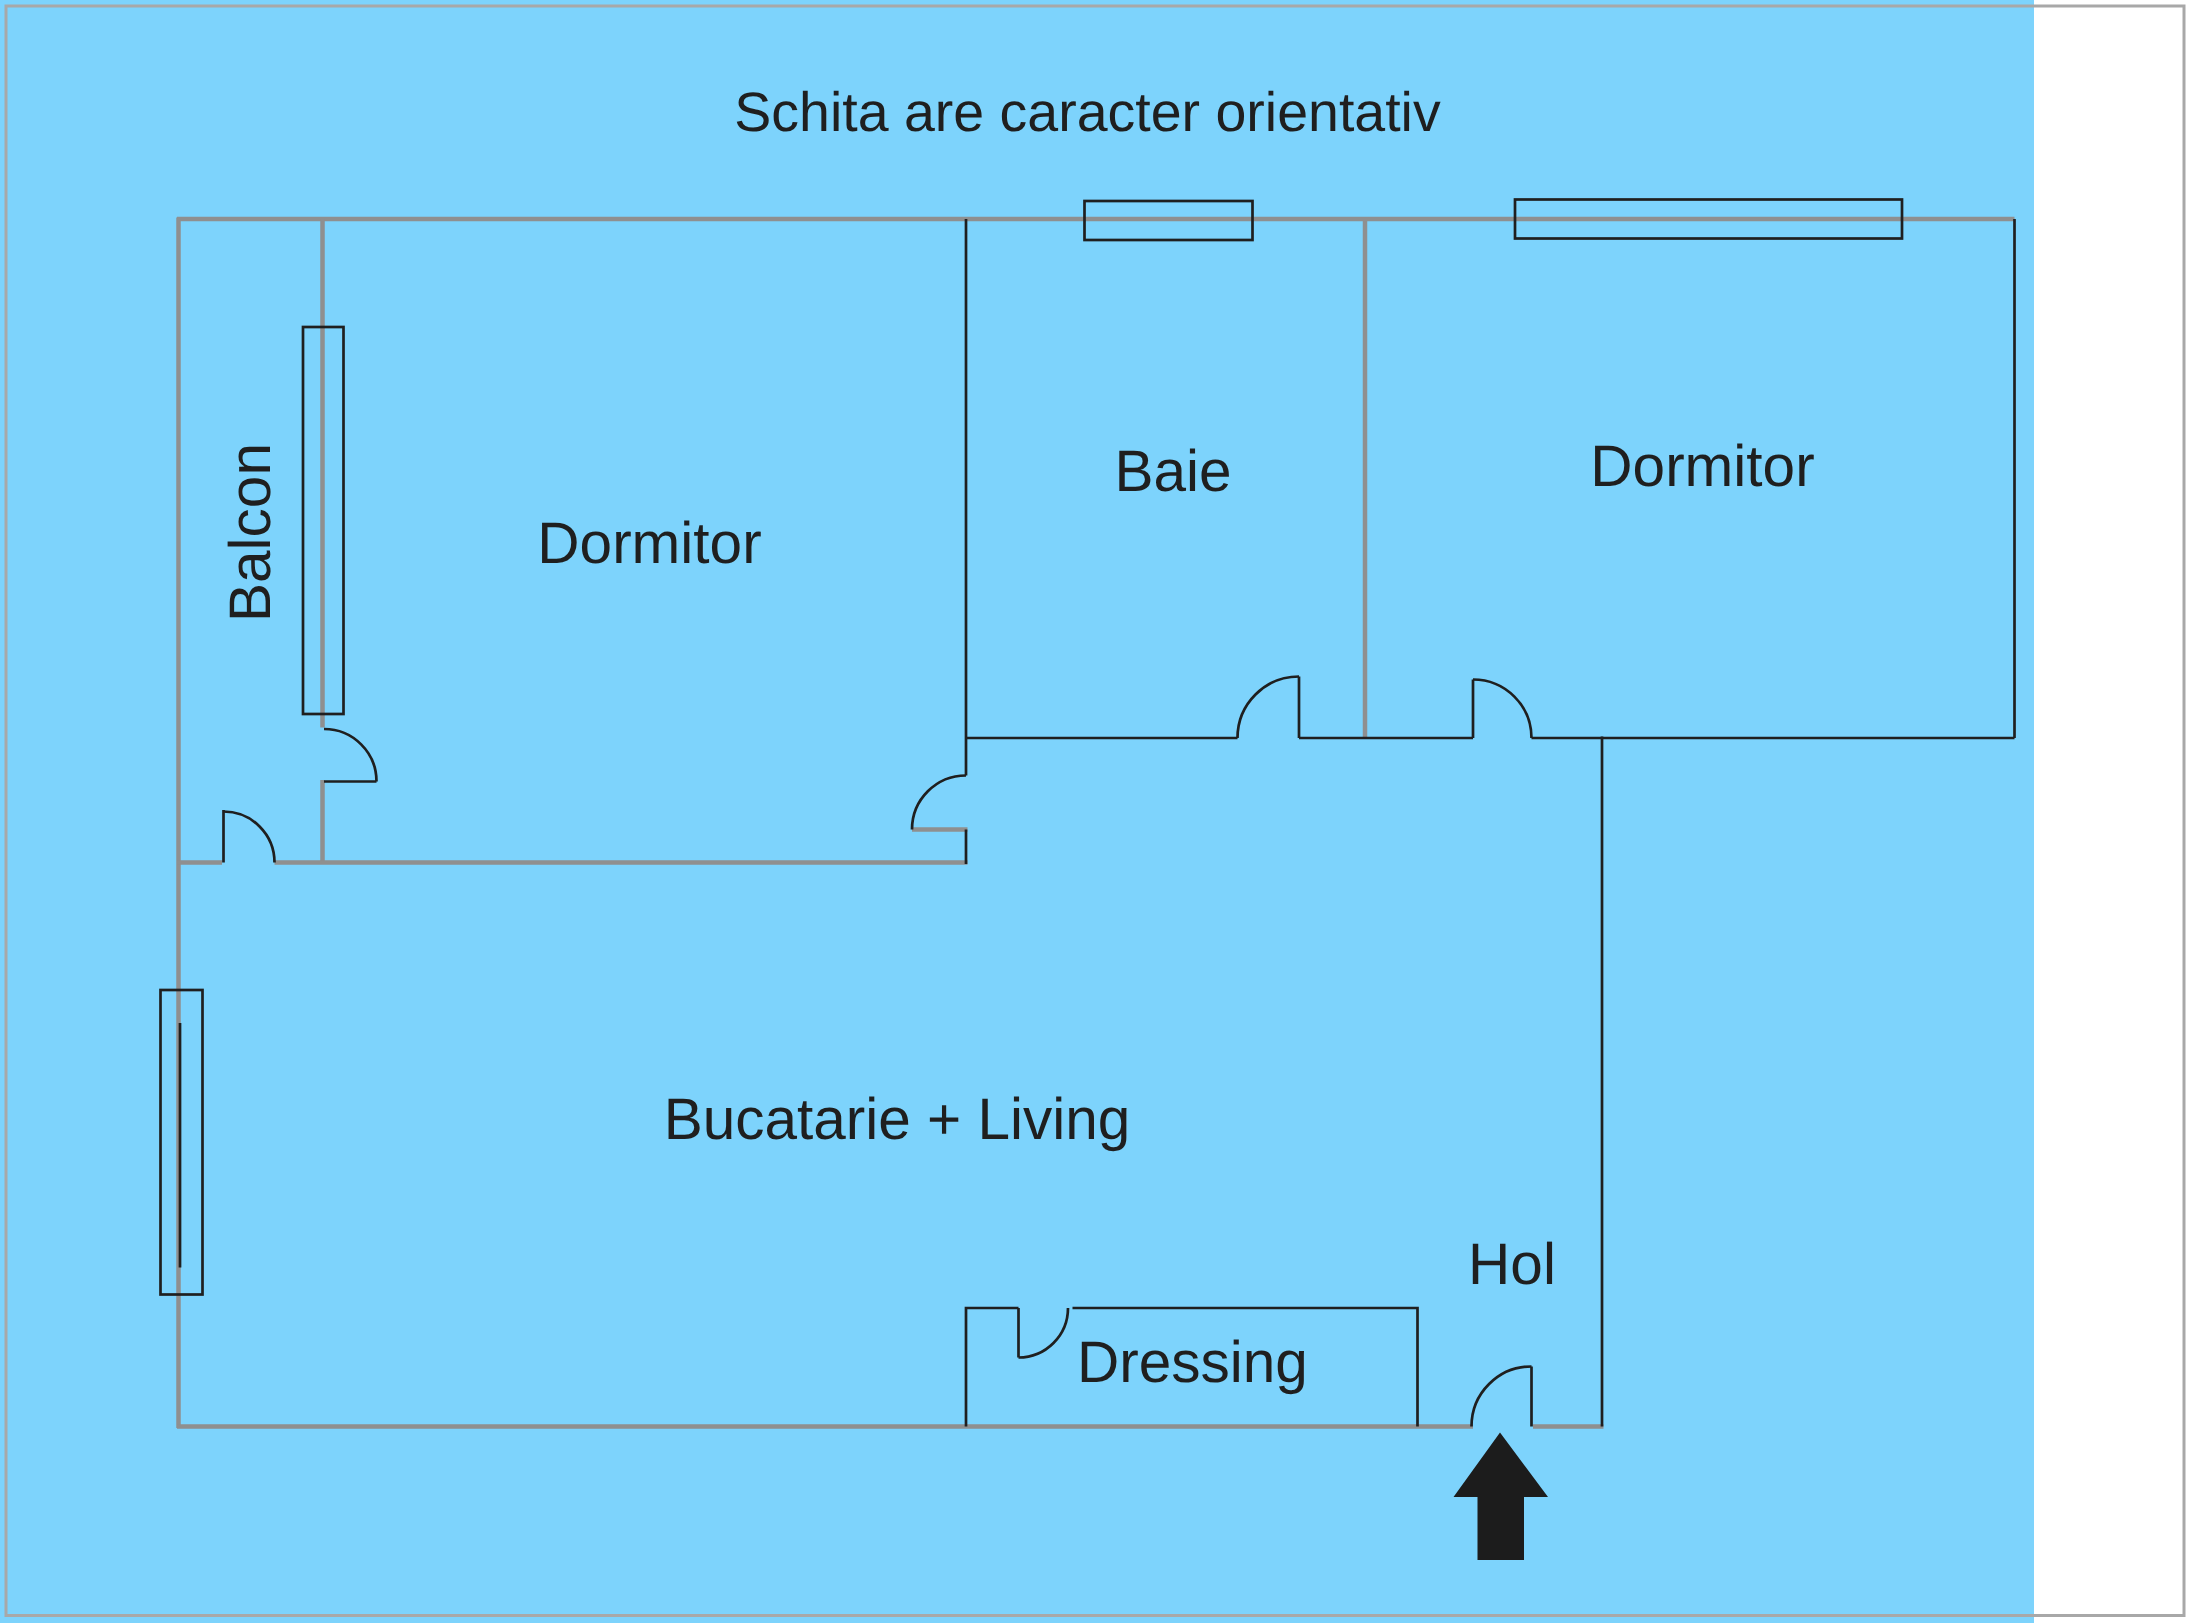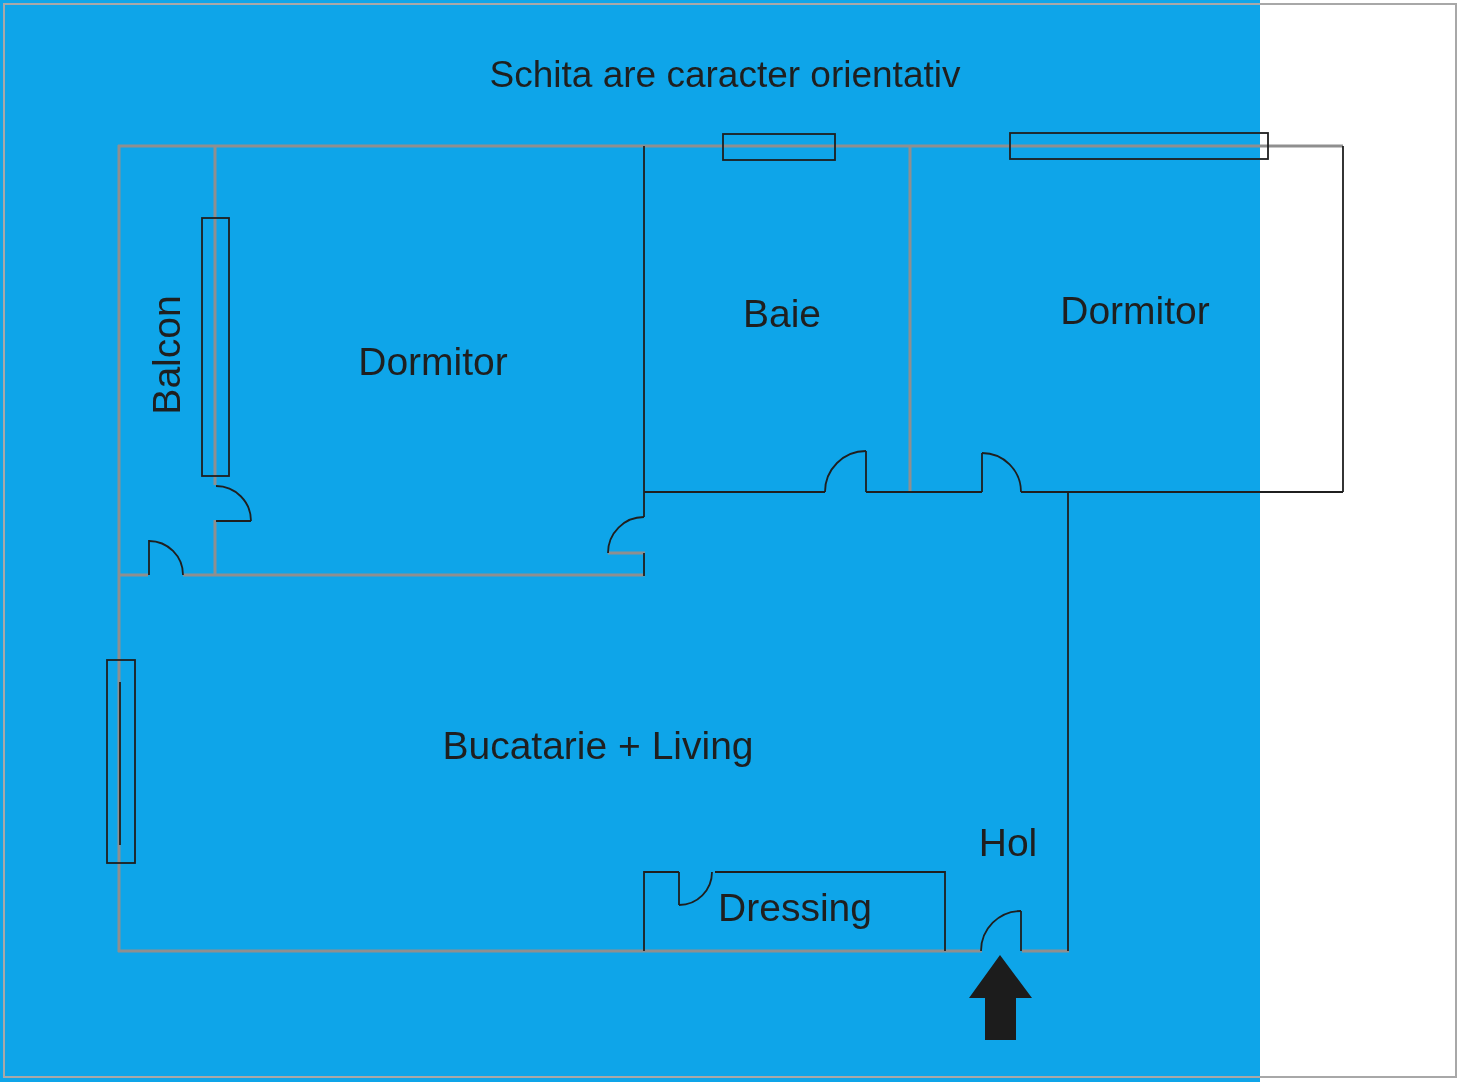--- a/index.html
+++ b/index.html
@@ -6,23 +6,23 @@
     margin: 0;
     padding: 0;
     background: #ffffff;
     width: 1460px;
     height: 1082px;
     overflow: hidden;
     font-family: "Liberation Sans", sans-serif;
   }
   .page {
     position: relative;
-    width: 1260px;
+    width: 1356px;
     height: 1082px;
-    background: #0ea5e9;
+    background: #7dd3fc;
     text-decoration: underline;
   }
   svg { display: block; }
   .stroke-group path,
   .stroke-group rect {
     fill: none;
   }
   .gray-walls    { stroke-width: 3; stroke-linecap: butt; }
   .dark-lines    { stroke-width: 1.8; stroke-linecap: butt; }
   .gray-leaf     { stroke-width: 3; }

